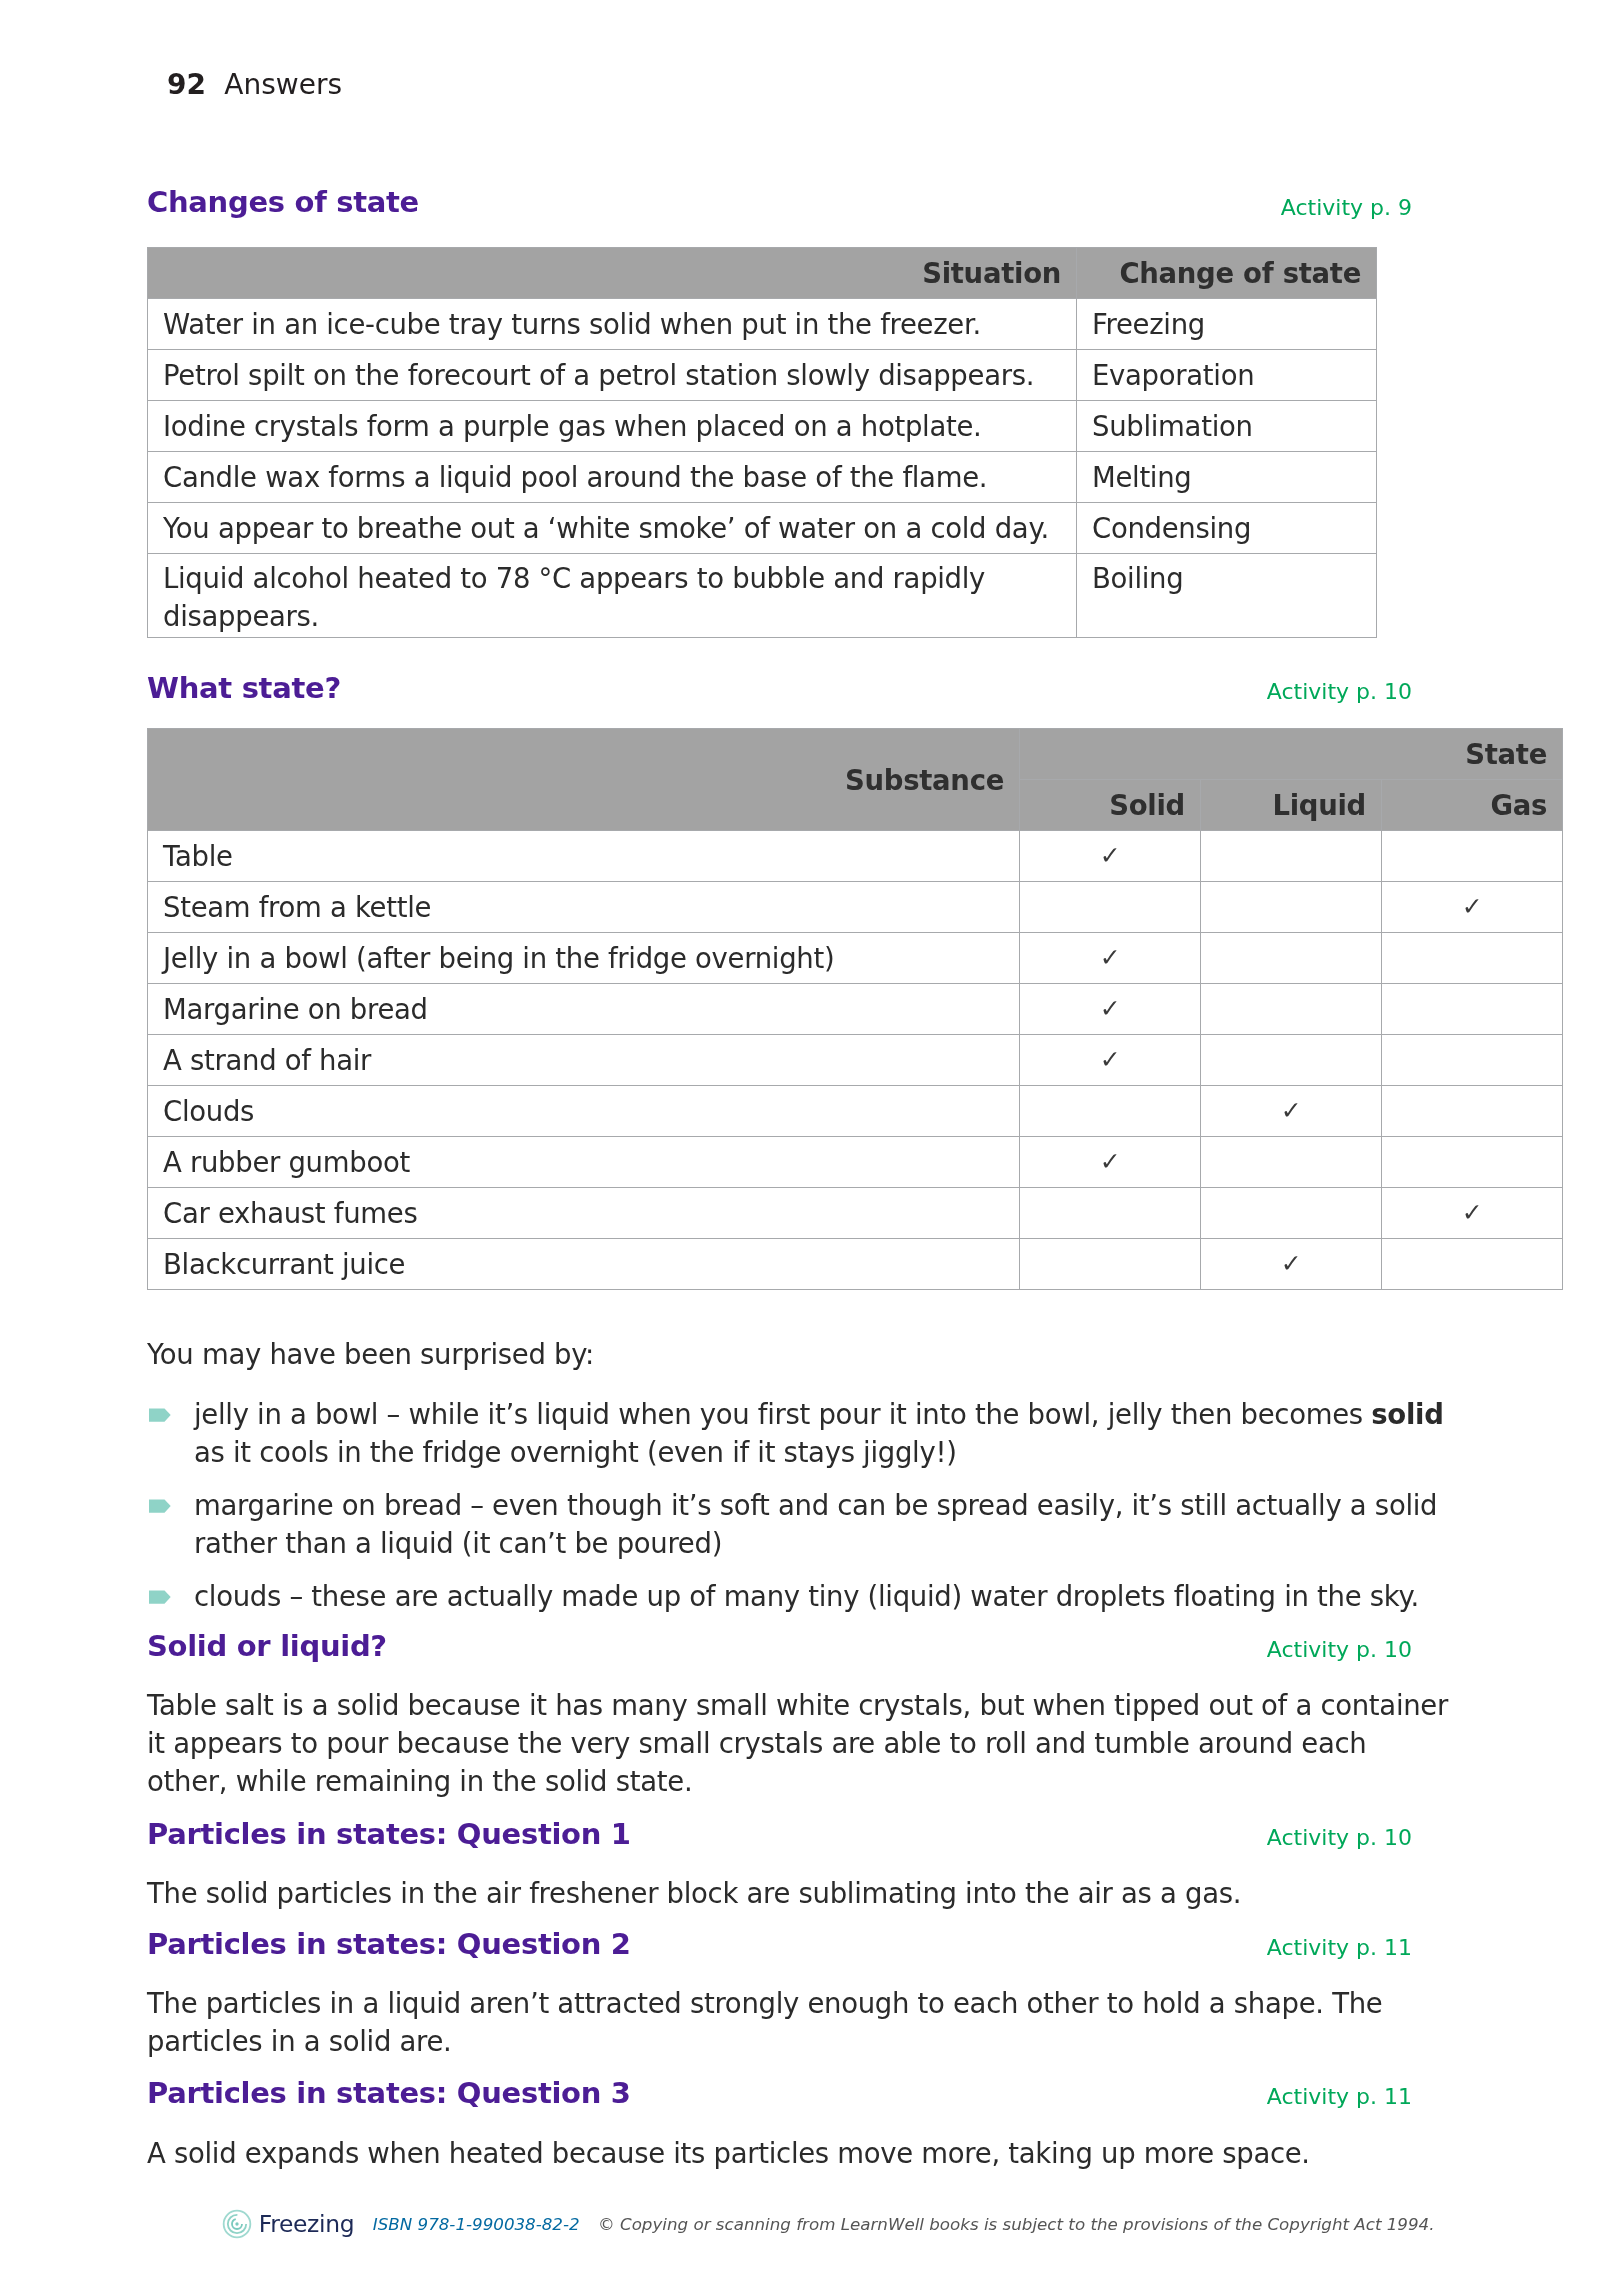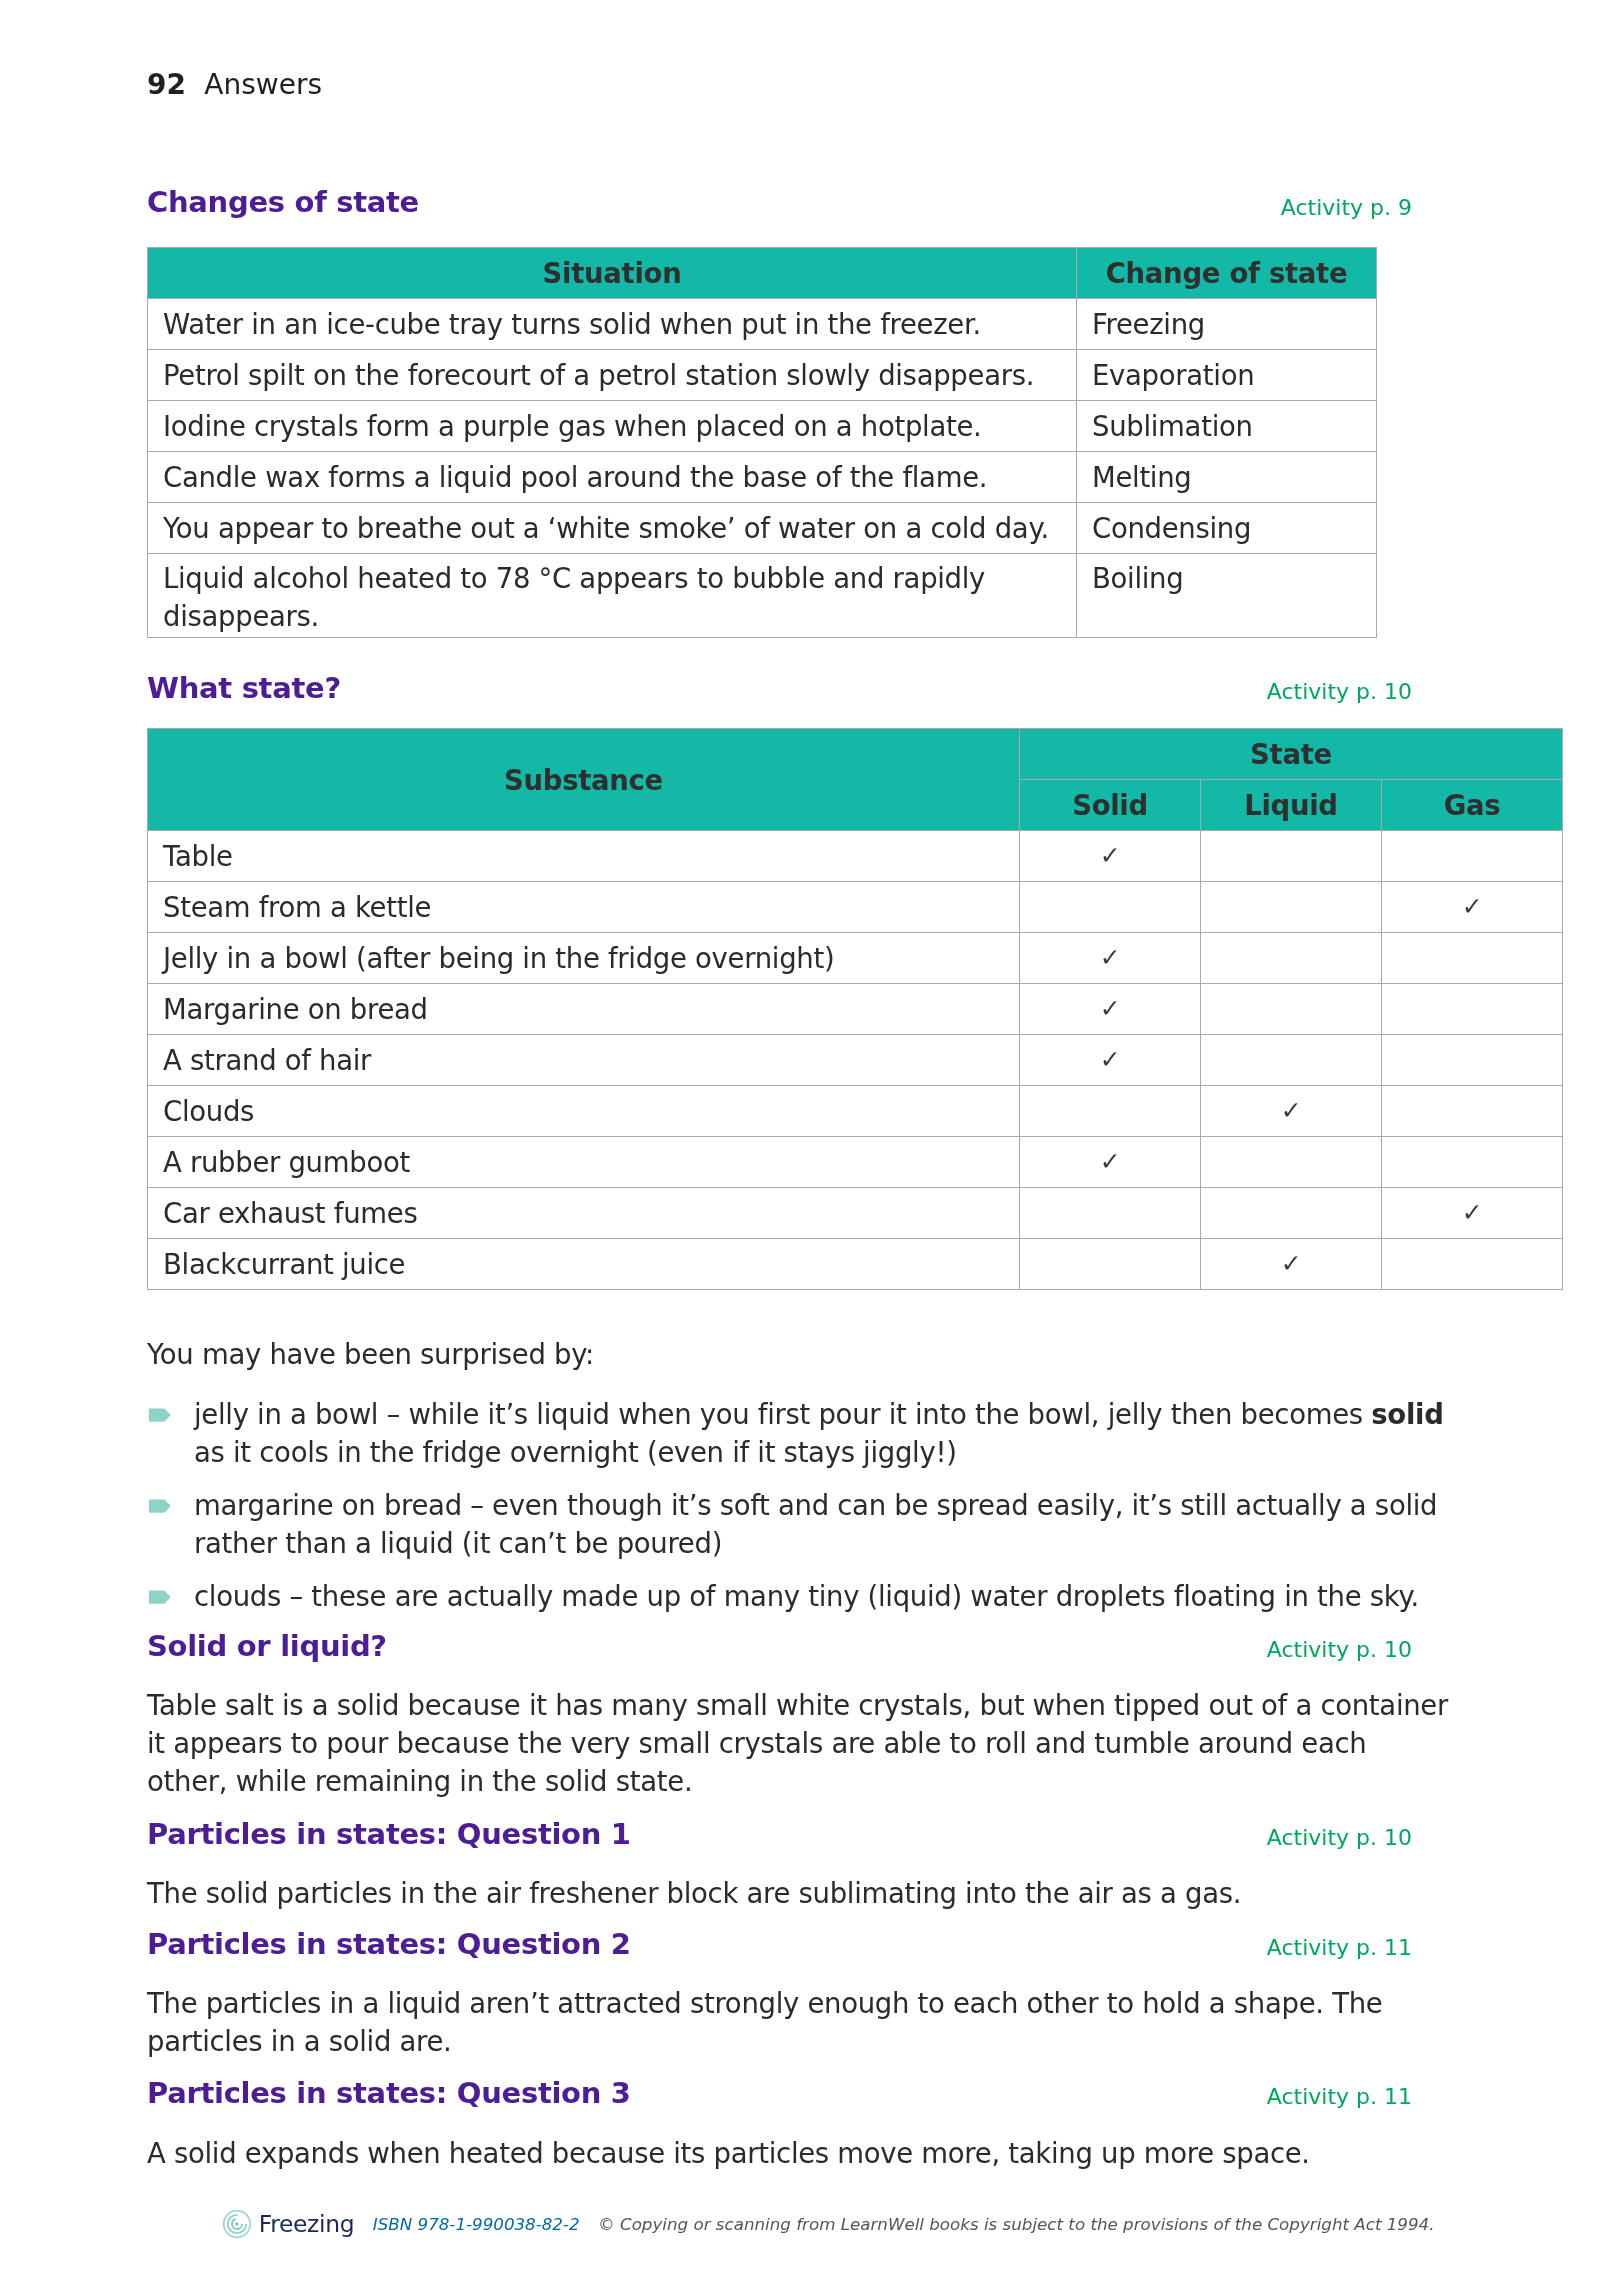--- a/index.html
+++ b/index.html
@@ -1,26 +1,26 @@
 <!DOCTYPE html>
 <html style="font-size:13.4px"><head>
 <meta charset="utf-8">
 <style>
   html, body { margin:0; padding:0; background:#ffffff; }
   body { width:1624px; height:2295px; position:relative; overflow:hidden;
          font-family:"DejaVu Sans","Liberation Sans",sans-serif; color:#2b2b2b; }
-  .abs { position:absolute; }
+  .abs { position:absolute;margin-left:20px; }
   .page-header { left:147px; top:68px; font-size:28px; color:#231f20; white-space:nowrap; }
   .page-header .num { font-weight:bold; margin-right:18.4px; }
   .h2 { position:absolute; left:147px; font-size:29px; font-weight:bold; color:#4c1d95; white-space:nowrap; letter-spacing:-0.3px; }
   .activity { position:absolute; right:212px; font-size:22px; color:#00a859; white-space:nowrap; }
   .body-text { position:absolute; left:147px; width:1302px; font-size:27.5px; line-height:38px; color:#2b2b2b; letter-spacing:-0.3px; }
   table { position:absolute; border-collapse:collapse; font-size:27.5px; color:#2b2b2b; letter-spacing:-0.3px; }
   td, th { border:1.7px solid #a7a9ac; padding:0 15px; vertical-align:top; }
-  th { background:#14b8a6; font-weight:bold; color:#2f2f2f; text-align:center; vertical-align:middle; }
+  th { background:#a3a3a3; font-weight:bold; color:#2f2f2f; text-align:right; vertical-align:middle; }
   .t1 { left:147px; top:247px; width:1230px; }
   .t1 th { height:50px; }
   .t1 td { height:50px; line-height:50px; }
   .t1 td.two { line-height:38px; padding-top:5px; height:84px; box-sizing:border-box; }
   .t2 { left:147px; top:728px; width:1416px;border-radius:21px; }
   .t2 th { height:50px; }
   .t2 td { height:50px; line-height:50px; }
   .t2 td.chk { text-align:center; padding:0; width:180px; font-size:25px; color:#3a3a3a; }
   .bullets { position:absolute; left:147px; top:1395px; width:1302px; margin:0; padding:0; list-style:none; font-size:27.5px; line-height:38px; color:#2b2b2b; letter-spacing:-0.3px; }
   .bullets li { position:relative; padding-left:47px; margin-bottom:15px; }

